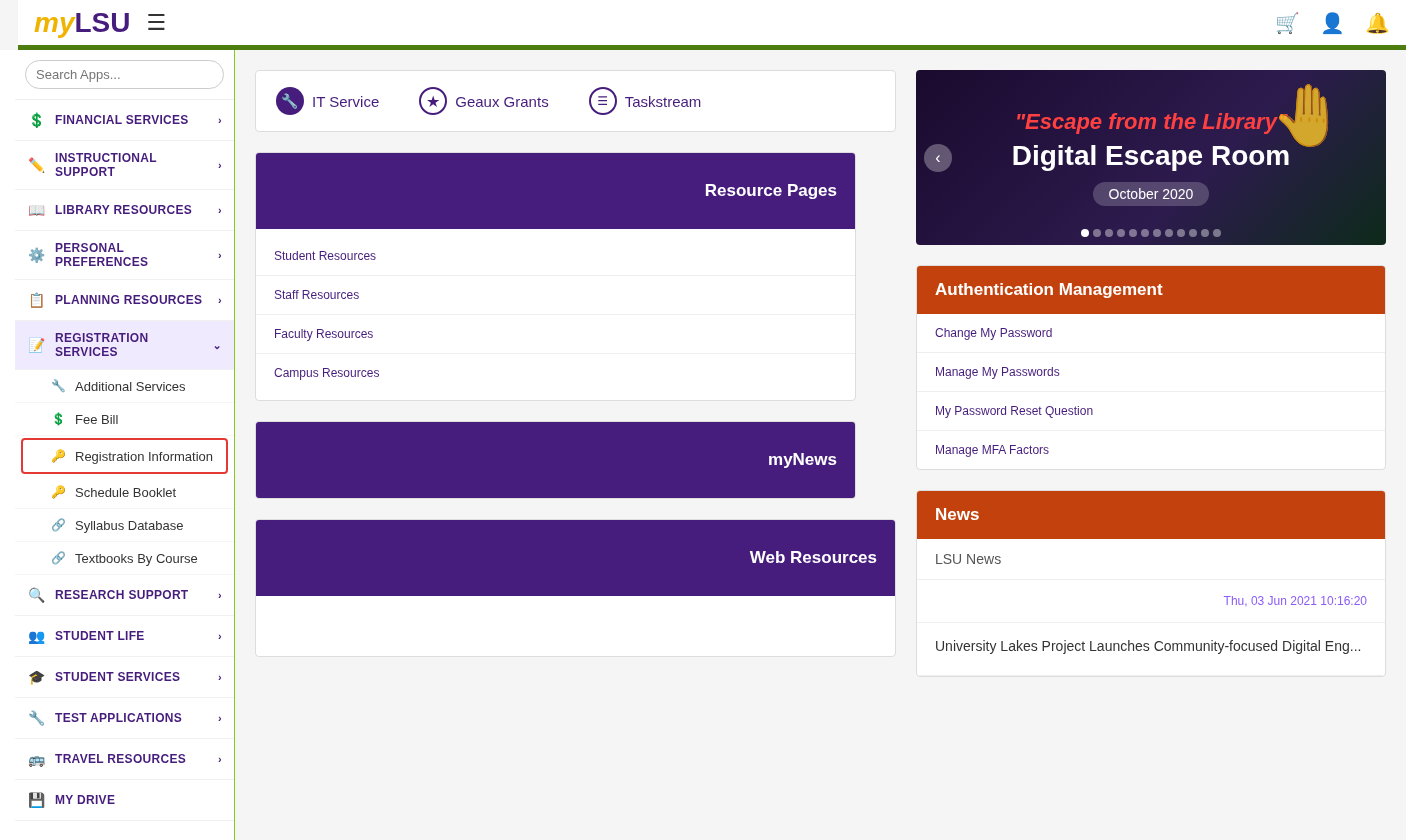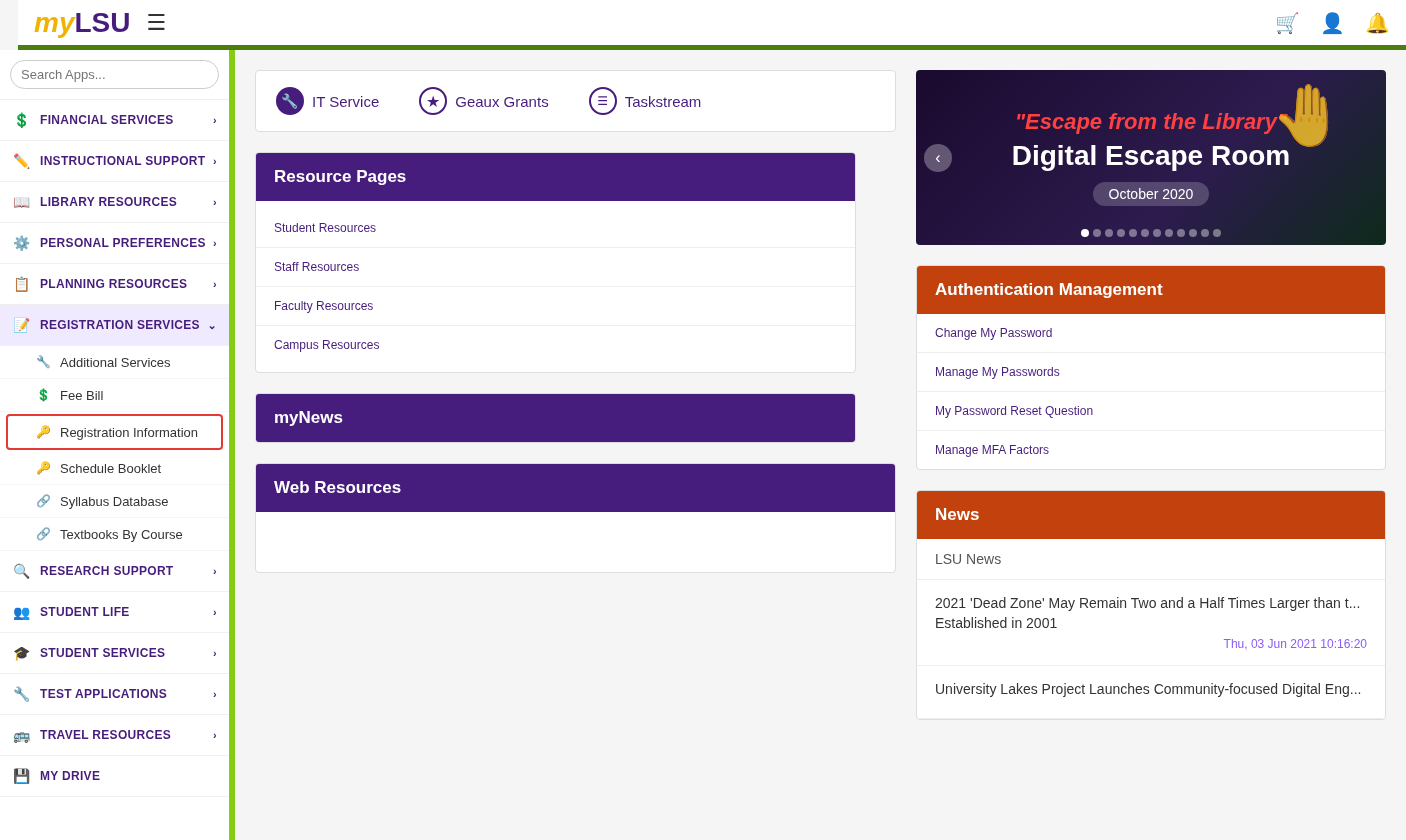--- a/index.html
+++ b/index.html
@@ -48,23 +48,24 @@
     .layout {
       display: flex;
       margin-top: 50px;
       height: calc(840px - 50px);
     }
 
     
     .sidebar {
       width: 235px;
       background: #fff;
-      border-right: 6px solid #84cc16;
+      border-right: 1px solid #84cc16;
       overflow-y: auto;
       flex-shrink: 0;
+      padding-left: 15px;
     }
     .search-box {
       padding: 10px;
       border-bottom: 1px solid #eee;
     }
     .search-box input {
       width: 100%;
       padding: 6px 10px;
       border: 1px solid #ccc;
       border-radius: 20px;
@@ -177,23 +178,24 @@
     .card {
       flex: 1;
       background: #fff;
       border: 1px solid #ddd;
       border-radius: 4px;
       overflow: hidden;
     }
     .card-header {
       background: #461d7c;
       color: #fff;
-      padding: 14px 18px;
+      padding: 28px 18px;
       font-size: 17px;
       font-weight: 600;
+      text-align: right;
     }
     .card-body {
       padding: 8px 0;
     }
     .card-link {
       display: block;
       padding: 12px 18px;
       color: #461d7c;
       font-size: 12px;
       cursor: pointer;
@@ -515,21 +517,20 @@
           <a class="card-link">Manage My Passwords</a>
           <a class="card-link">My Password Reset Question</a>
           <a class="card-link">Manage MFA Factors</a>
         </div>
       </div>
 
       <div class="news-card">
         <div class="news-header">News</div>
         <div class="news-source">LSU News</div>
         <div class="news-item">
-          <div class="news-item-title">2021 'Dead Zone' May Remain Two and a Half Times Larger than t... Established in 2001</div>
           <div class="news-item-date">Thu, 03 Jun 2021 10:16:20</div>
         </div>
         <div class="news-item">
           <div class="news-item-title">University Lakes Project Launches Community-focused Digital Eng...</div>
         </div>
       </div>
     </div>
   </div>
 </div>
 

